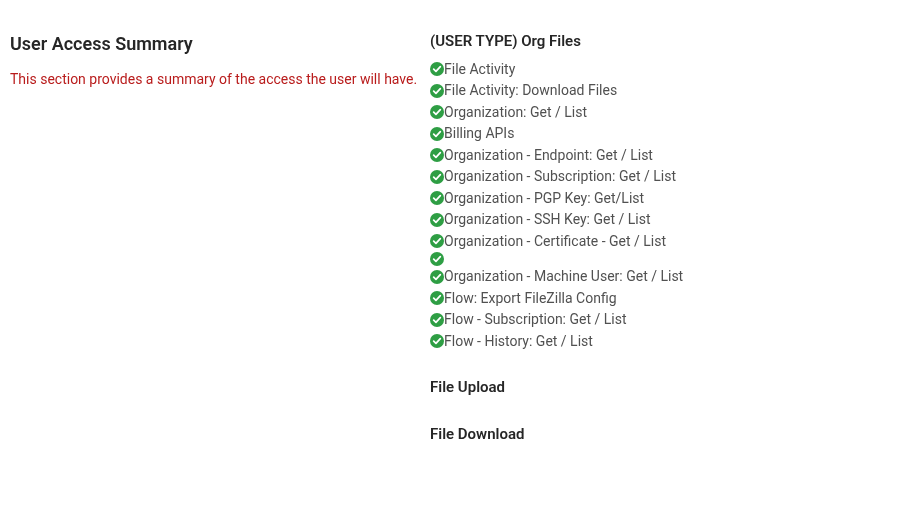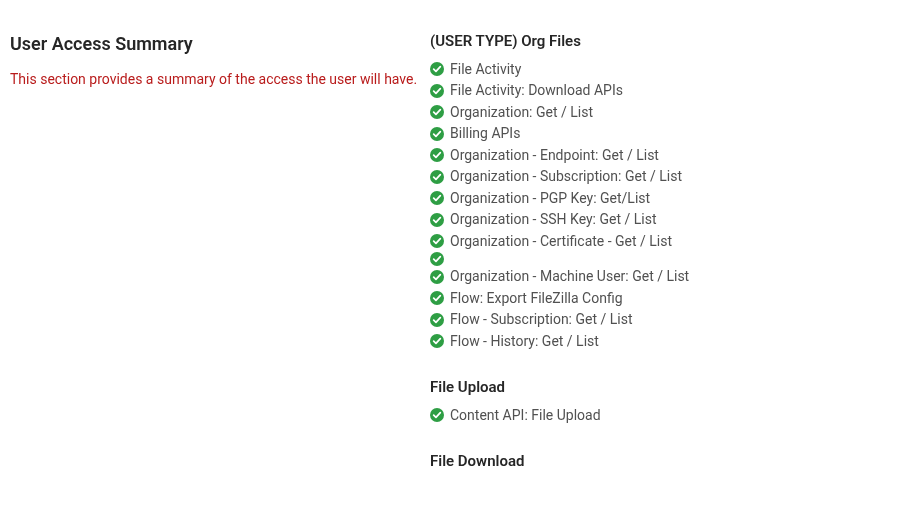--- a/index.html
+++ b/index.html
@@ -40,21 +40,20 @@
       font-size: 15px;
       margin: 0 0 6px 0;
       color: #262626;
     }
     .group-block {
       margin-bottom: 24px;
     }
     .perm-item {
       display: flex;
       align-items: center;
-      gap: 6px;
       margin: 0;
       color: #515151;
       font-size: 14px;
       line-height: 21.5px;
     }
     .check-icon {
       width: 14px;
       height: 14px;
       flex-shrink: 0;
     }
@@ -84,21 +83,21 @@
           </span>
           <span>File Activity</span>
         </div>
         <div class="perm-item">
           <span class="check-icon">
             <svg viewBox="0 0 16 16" xmlns="http://www.w3.org/2000/svg">
               <circle cx="8" cy="8" r="8" fill="#2e9e44"></circle>
               <path d="M4.2 8.2 L6.8 10.6 L11.8 5.4" stroke="#ffffff" stroke-width="2" fill="none" stroke-linecap="round" stroke-linejoin="round"></path>
             </svg>
           </span>
-          <span>File Activity: Download APIs</span>
+          <span>File Activity: Download Files</span>
         </div>
         <div class="perm-item">
           <span class="check-icon">
             <svg viewBox="0 0 16 16" xmlns="http://www.w3.org/2000/svg">
               <circle cx="8" cy="8" r="8" fill="#2e9e44"></circle>
               <path d="M4.2 8.2 L6.8 10.6 L11.8 5.4" stroke="#ffffff" stroke-width="2" fill="none" stroke-linecap="round" stroke-linejoin="round"></path>
             </svg>
           </span>
           <span>Organization: Get / List</span>
         </div>
@@ -196,27 +195,18 @@
             <svg viewBox="0 0 16 16" xmlns="http://www.w3.org/2000/svg">
               <circle cx="8" cy="8" r="8" fill="#2e9e44"></circle>
               <path d="M4.2 8.2 L6.8 10.6 L11.8 5.4" stroke="#ffffff" stroke-width="2" fill="none" stroke-linecap="round" stroke-linejoin="round"></path>
             </svg>
           </span>
           <span>Flow - History: Get / List</span>
         </div>
       </div>
       <div class="group-block">
         <div class="group-header">File Upload</div>
-        <div class="perm-item">
-          <span class="check-icon">
-            <svg viewBox="0 0 16 16" xmlns="http://www.w3.org/2000/svg">
-              <circle cx="8" cy="8" r="8" fill="#2e9e44"></circle>
-              <path d="M4.2 8.2 L6.8 10.6 L11.8 5.4" stroke="#ffffff" stroke-width="2" fill="none" stroke-linecap="round" stroke-linejoin="round"></path>
-            </svg>
-          </span>
-          <span>Content API: File Upload</span>
-        </div>
       </div>
       <div class="group-block">
         <div class="group-header">File Download</div>
       </div>
     </div>
 </div>
 
 </body></html>

